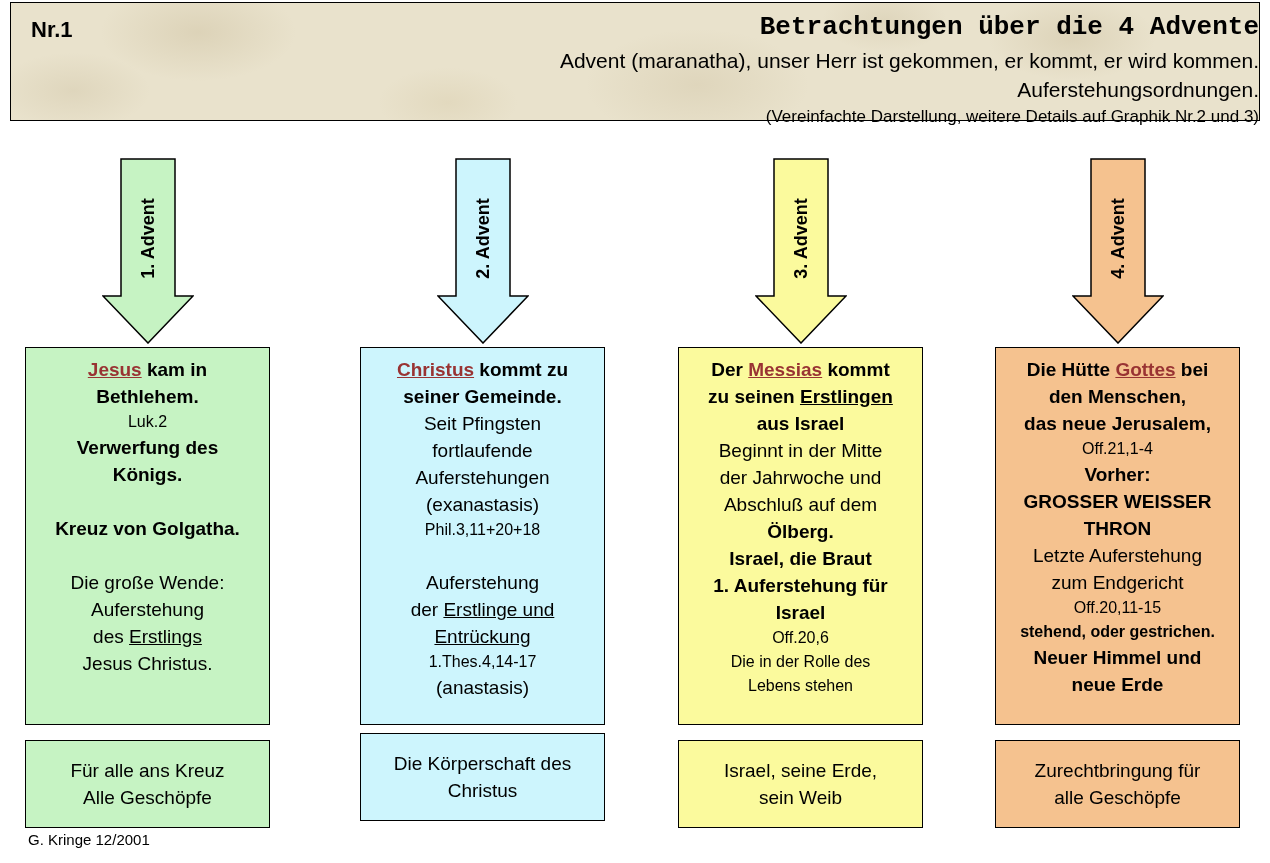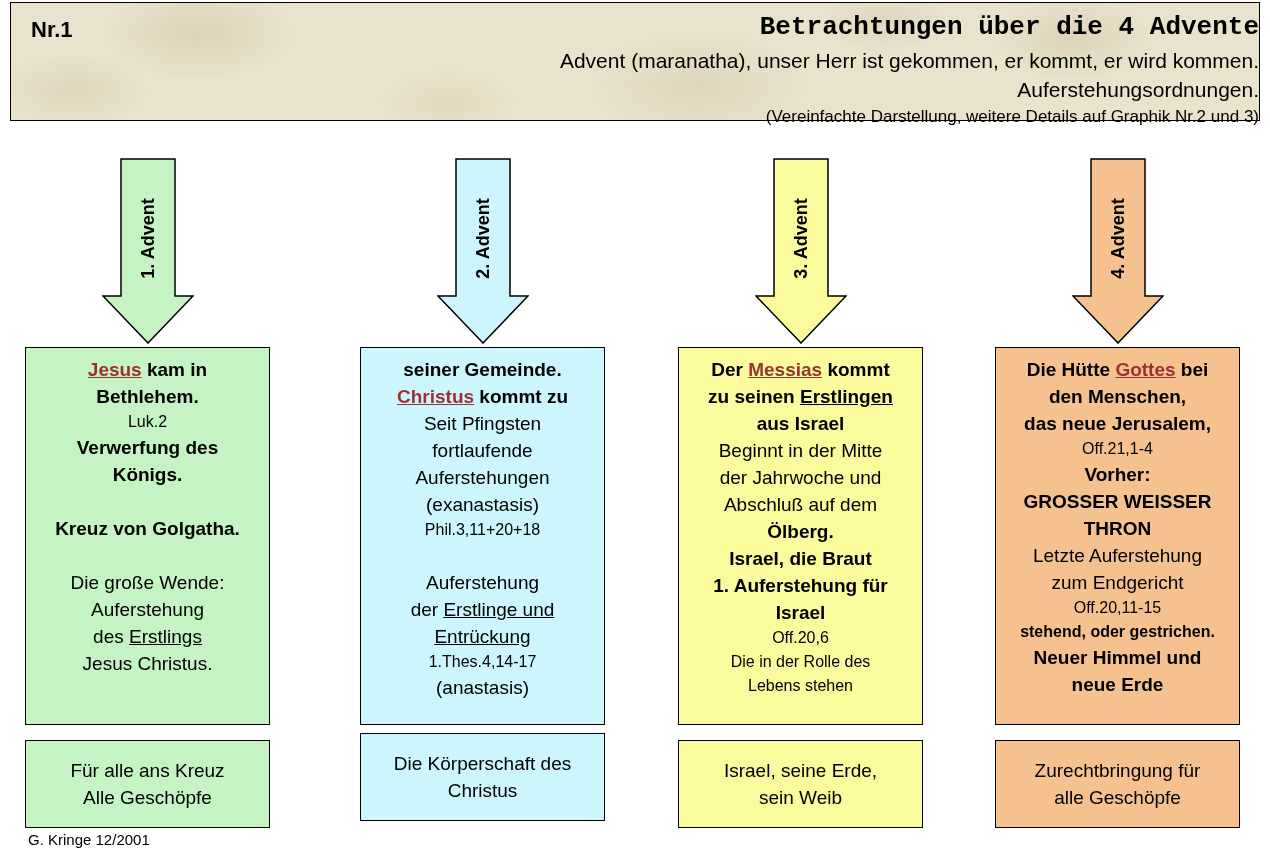--- a/index.html
+++ b/index.html
@@ -121,22 +121,22 @@
   </div>
 
   <div class="column" style="left:360px">
     <div class="arrow-wrap">
       <svg class="arrow-svg" width="92" height="186" viewBox="0 0 92 186">
         <polygon points="19,1 73,1 73,138 91,138 46,185 1,138 19,138" stroke="#000" stroke-width="1.5" fill="#cdf5fd"></polygon>
       </svg>
       <div class="arrow-label">2. Advent</div>
     </div>
     <div class="main-box" style="background-color: rgb(205, 245, 253);">
+        <div class="rt-line"><span class="b u r">Christus</span><span class="b"> kommt zu</span></div>
         <div class="rt-line"><span class="b">seiner Gemeinde.</span></div>
-        <div class="rt-line"><span class="b u r">Christus</span><span class="b"> kommt zu</span></div>
         <div class="rt-line"><span>Seit Pfingsten</span></div>
         <div class="rt-line"><span>fortlaufende</span></div>
         <div class="rt-line"><span>Auferstehungen</span></div>
         <div class="rt-line"><span>(exanastasis)</span></div>
         <div class="rt-line sz-sm"><span>Phil.3,11+20+18</span></div>
         <div class="rt-line">&nbsp;</div>
         <div class="rt-line"><span>Auferstehung</span></div>
         <div class="rt-line"><span>der </span><span class="u">Erstlinge und</span></div>
         <div class="rt-line"><span class="u">Entrückung</span></div>
         <div class="rt-line sz-sm"><span>1.Thes.4,14-17</span></div>

